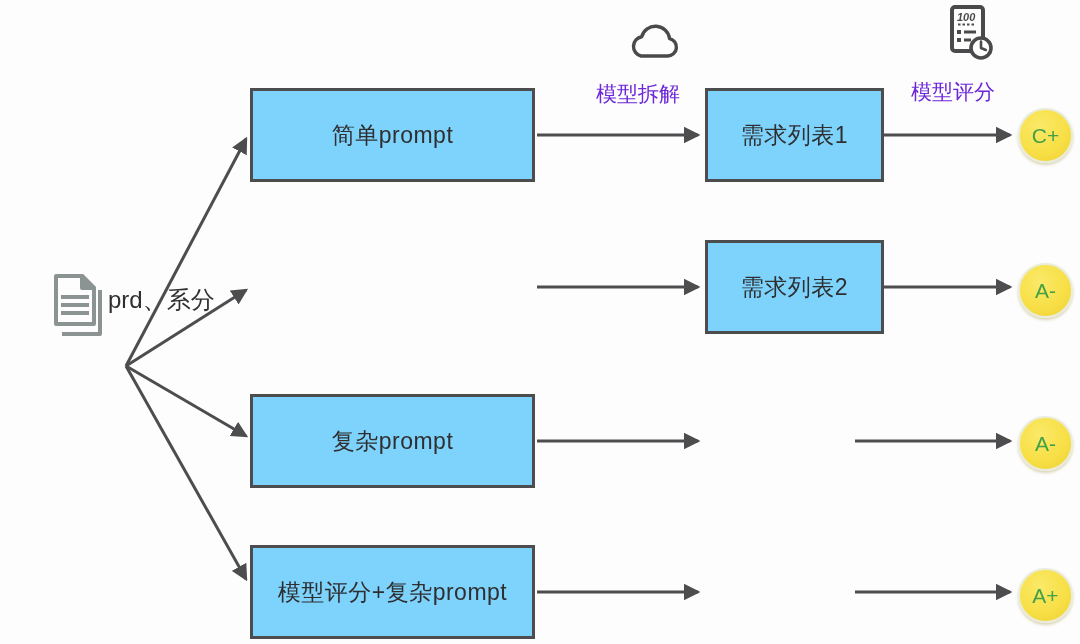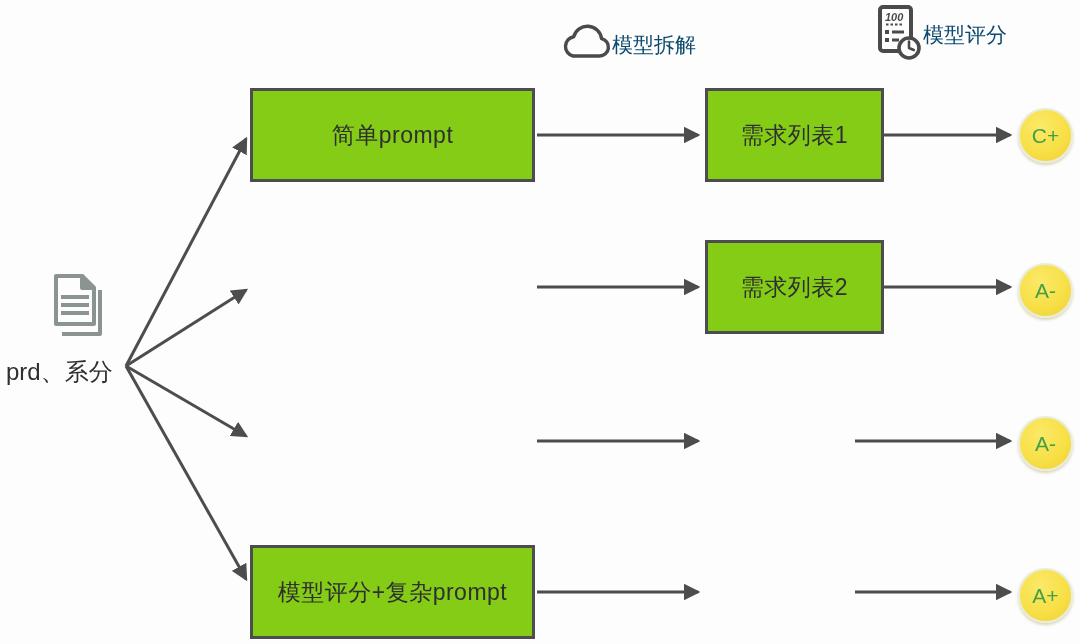--- a/index.html
+++ b/index.html
@@ -18,21 +18,21 @@
   .arrows {
     position: absolute;
     left: 0;
     top: 0;
     z-index: 1;
   }
   .box {
     position: absolute;
     box-sizing: border-box;
     border: 3px solid #4d4d4f;
-    background: #84cc16;
+    background: #7dd3fc;
     display: flex;
     align-items: center;
     justify-content: center;
     z-index: 2;
     color: #2f2f31;
     font-size: 23px;
     letter-spacing: 0.5px;
   }
   .prompt-box { left: 250px; width: 285px; height: 94px; }
   .list-box   { left: 705px; width: 179px; height: 94px; }
@@ -53,43 +53,44 @@
     color: #43a047;
     font-size: 21px;
     font-weight: 500;
   }
   .source-group {
     position: absolute;
     left: 6px;
     top: 272px;
     width: 140px;
     display: flex;
-    flex-direction: column;
+    flex-direction: row;
     align-items: flex-start;
     z-index: 2;
   }
   .source-group .doc-icon-wrap { margin-left: 38px; }
   .source-label {
     margin-top: 12px;
     font-size: 24px;
     color: #2f2f31;
     white-space: nowrap;
   }
   .stage-header {
     position: absolute;
     display: flex;
-    align-items: center;
+    flex-direction: column;
+    align-items: flex-end;
     z-index: 2;
   }
   .stage-header.decompose { left: 560px; top: 22px; width: 120px; }
   .stage-header.score     { left: 875px; top: 4px;  width: 120px; }
   .stage-label {
-    margin-top: 0;
+    margin-top: 12px;
     font-size: 21px;
-    color: #0c4a6e;
+    color: #6d28d9;
     white-space: nowrap;
   }
 </style>
 </head>
 <body>
 
 <div class="canvas">
 
   <svg class="arrows" width="1080" height="644" viewBox="0 0 1080 644">
     <defs>
@@ -169,20 +170,23 @@
     <span>C+</span>
   </div>
 
   <div class="box list-box" style="top:240px">
     <span>需求列表2</span>
   </div>
   <div class="badge" style="top:263px">
     <span>A-</span>
   </div>
 
+  <div class="box prompt-box" style="top:394px">
+    <span>复杂prompt</span>
+  </div>
   <div class="badge" style="top:416px">
     <span>A-</span>
   </div>
 
   <div class="box prompt-box" style="top:545px">
     <span>模型评分+复杂prompt</span>
   </div>
   <div class="badge" style="top:568px">
     <span>A+</span>
   </div>

